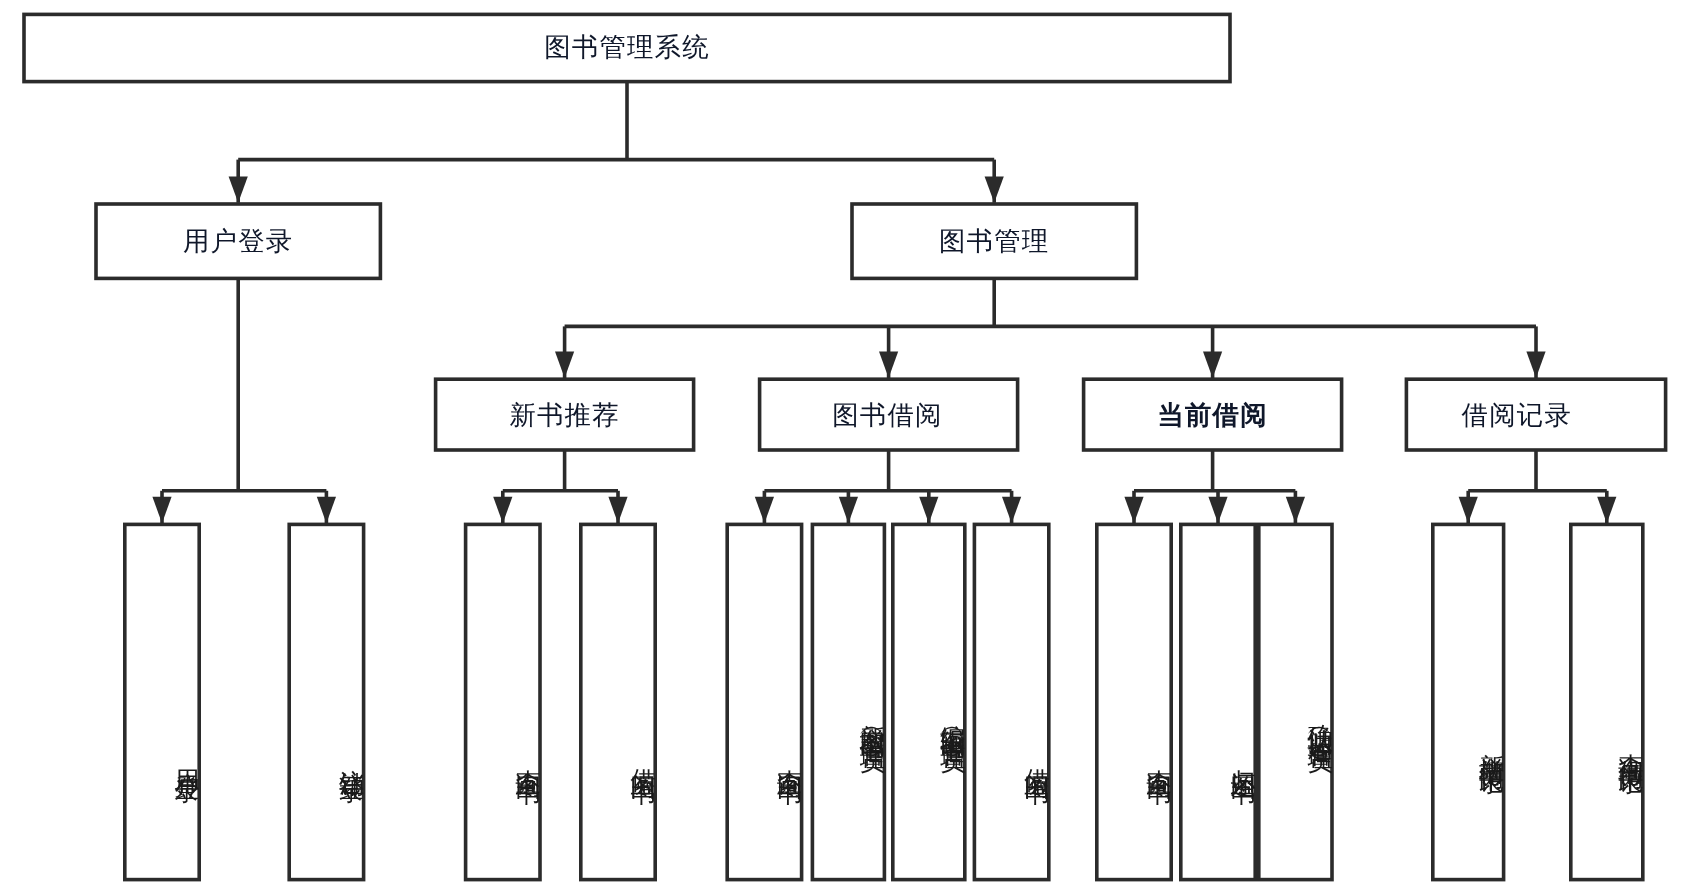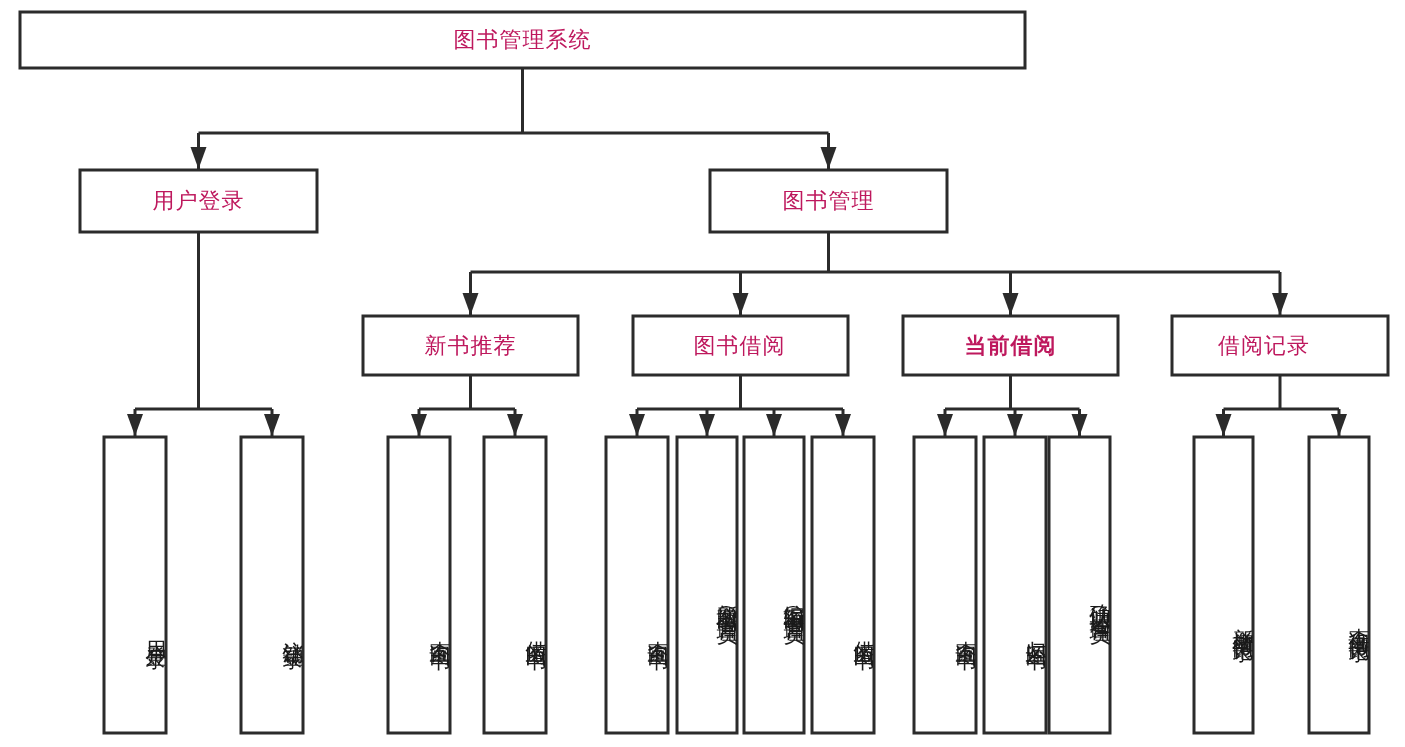--- a/index.html
+++ b/index.html
@@ -40,21 +40,21 @@
   .arrow-head {
     fill: #2b2b2b;
     stroke: none;
   }
   .node-label-h {
     position: absolute;
     display: flex;
     align-items: center;
     justify-content: center;
     font-size: 22px;
-    color: #be185d;
+    color: #0f172a;
     letter-spacing: 1px;
     white-space: nowrap;
     pointer-events: none;
   }
   .node-label-v {
     position: absolute;
     display: flex;
     align-items: flex-start;
     justify-content: center;
     font-size: 21px;

